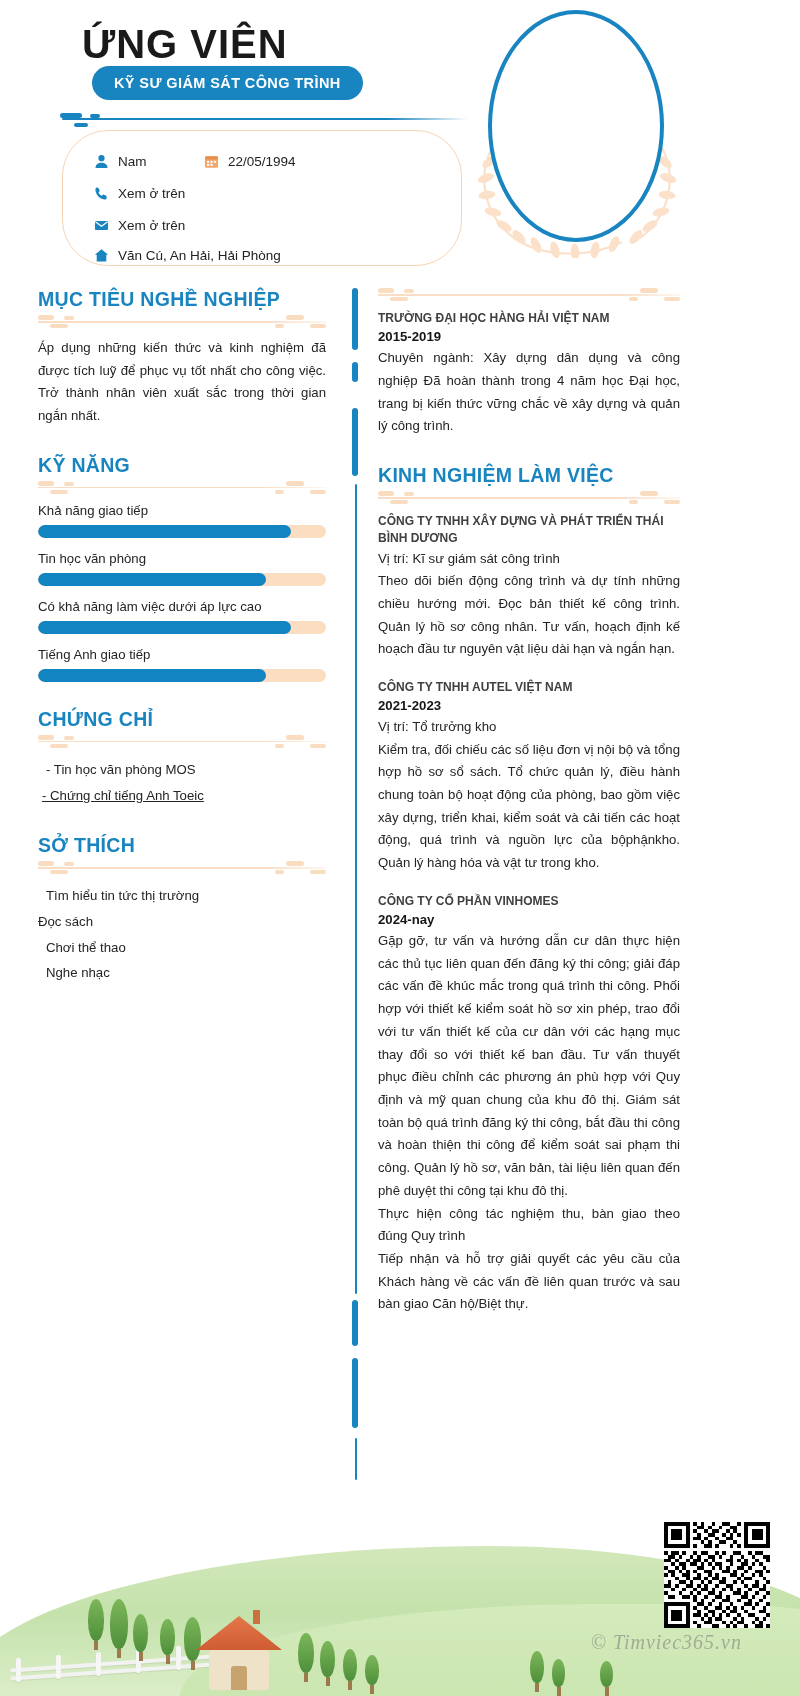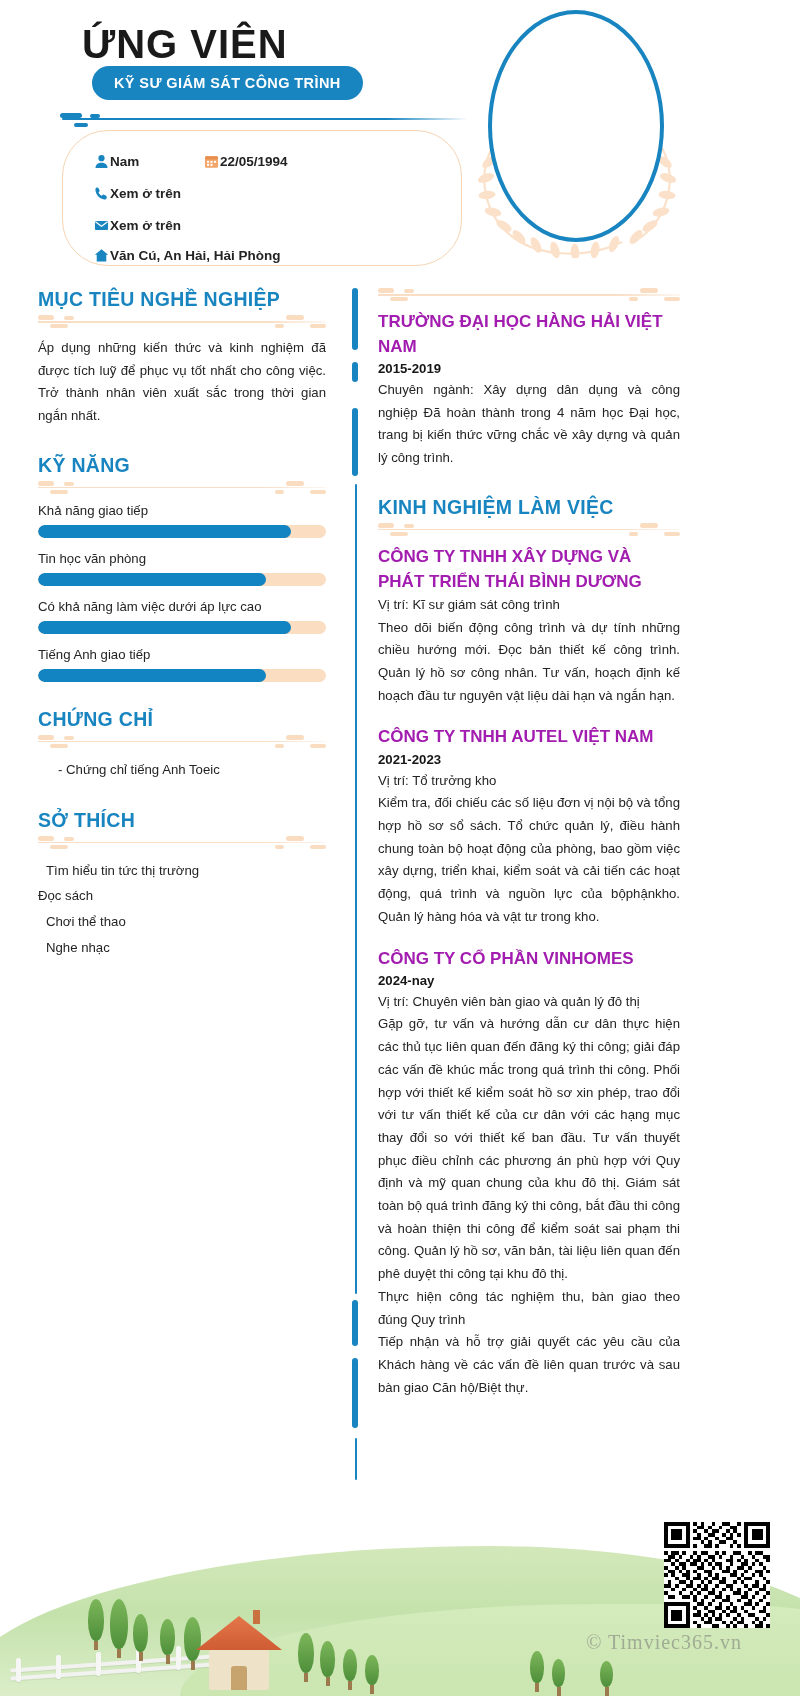--- a/index.html
+++ b/index.html
@@ -31,21 +31,21 @@
   .swoosh .ln { position:absolute; left:24px; top:7px; width:406px; height:2.2px;
     background:linear-gradient(90deg,#1884c0 0%,#1884c0 80%,rgba(24,132,192,0) 100%); border-radius:2px; }
   .swoosh .d1 { position:absolute; left:22px; top:2px; width:22px; height:5px; background:#1884c0; border-radius:4px; }
   .swoosh .d2 { position:absolute; left:52px; top:3px; width:10px; height:4px; background:#1884c0; border-radius:3px; }
   .swoosh .d3 { position:absolute; left:36px; top:12px; width:14px; height:4px; background:#1884c0; border-radius:3px; }
 
   .contact-box {
     position:absolute; left:62px; top:122px; width:400px; height:136px;
     border:1.6px solid #f7d4b4; border-radius:46px;
   }
-  .c-row { position:absolute; display:flex; align-items:center; font-size:13.5px; color:#232323;font-weight:bold; }
+  .c-row { position:absolute; display:flex; align-items:center; gap:8px; font-size:13.5px; color:#232323; }
   .c-ico { width:17px; height:17px; display:inline-flex; align-items:center; justify-content:center; flex:none; }
   .c-ico svg { display:block; }
 
   
   .photo-wrap { position:absolute; left:488px; top:10px; width:176px; height:232px; }
   .photo-ring {
     position:absolute; left:0; top:0; width:176px; height:232px;
     border:4px solid #1884c0; border-radius:50%/50%;
     background:#fff;
   }
@@ -109,27 +109,27 @@
   
   .skill { margin-bottom:13px; }
   .skill-name { font-size:13.2px; color:#242424; margin-bottom:7px; }
   .bar-track { height:13px; background:#fbddc2; border-radius:8px; width:100%; position:relative; overflow:hidden; }
   .bar-fill { position:absolute; left:0; top:0; height:13px; background:#1284c2; border-radius:8px; }
 
   .li { font-size:13.2px; line-height:1.95; color:#242424; }
 
   
   .entry { margin-bottom:18px; }
-  .entry-title { font-size:17px; font-weight:bold; color:#a21caf; line-height:1.45; }
+  .entry-title { font-size:12px; font-weight:bold; color:#404040; line-height:1.45; }
   .entry-date { font-size:13.2px; font-weight:bold; color:#161616; line-height:1.5; }
   .entry-pos { font-size:13.2px; color:#242424; line-height:1.7; }
   .entry-desc { font-size:13.2px; color:#242424; line-height:1.72; text-align:justify; }
 
   
-  .footer-art { position:absolute; left:0; bottom:0; width:800px; height:210px; pointer-events:none; }
+  .footer-art { position:absolute; left:0; bottom:0; width:800px; height:210px; pointer-events:none;font-style:italic; }
   .hill {
     position:absolute; left:-40px; bottom:0; width:900px; height:150px;
     background:linear-gradient(180deg,#cfe6b4 0%,#bfdfa4 45%,#d8ecc4 100%);
     border-radius:60% 42% 0 0 / 100% 78% 0 0;
     opacity:.92;
   }
   .hill2 {
     position:absolute; left:180px; bottom:0; width:760px; height:92px;
     background:linear-gradient(180deg,#d6ecbe 0%,#c9e5ae 100%);
     border-radius:55% 30% 0 0 / 100% 70% 0 0; opacity:.9;
@@ -346,21 +346,22 @@
         <div class="sec-title">CHỨNG CHỈ</div>
         <div class="sec-rule">
           <span class="base"></span>
             <i class="r1"></i>
             <i class="r2"></i>
             <i class="r3"></i>
             <i class="r4"></i>
             <i class="r5"></i>
             <i class="r6"></i>
         </div>
-        <div class="li" style="margin-left:20px;">- Chứng chỉ tiếng Anh Toeic</div>
+        <div class="li" style="margin-left:8px;">- Tin học văn phòng MOS</div>
+        <div class="li" style="margin-left:4px;text-decoration:underline;">- Chứng chỉ tiếng Anh Toeic</div>
       </div>
 
       <div class="block">
         <div class="sec-title">SỞ THÍCH</div>
         <div class="sec-rule">
           <span class="base"></span>
             <i class="r1"></i>
             <i class="r2"></i>
             <i class="r3"></i>
             <i class="r4"></i>
@@ -414,21 +415,20 @@
         <div class="entry">
           <div class="entry-title">CÔNG TY TNHH AUTEL VIỆT NAM</div>
           <div class="entry-date">2021-2023</div>
           <div class="entry-pos">Vị trí: Tổ trưởng kho</div>
           <div class="entry-desc">Kiểm tra, đối chiếu các số liệu đơn vị nội bộ và tổng hợp hồ sơ sổ sách. Tổ chức quản lý, điều hành chung toàn bộ hoạt động của phòng, bao gồm việc xây dựng, triển khai, kiểm soát và cải tiến các hoạt động, quá trình và nguồn lực của bộphậnkho. Quản lý hàng hóa và vật tư trong kho.</div>
         </div>
 
         <div class="entry">
           <div class="entry-title">CÔNG TY CỔ PHẦN VINHOMES</div>
           <div class="entry-date">2024-nay</div>
-          <div class="entry-pos">Vị trí: Chuyên viên bàn giao và quản lý đô thị</div>
           <div class="entry-desc">Gặp gỡ, tư vấn và hướng dẫn cư dân thực hiện các thủ tục liên quan đến đăng ký thi công; giải đáp các vấn đề khúc mắc trong quá trình thi công. Phối hợp với thiết kế kiểm soát hồ sơ xin phép, trao đổi với tư vấn thiết kế của cư dân với các hạng mục thay đổi so với thiết kế ban đầu. Tư vấn thuyết phục điều chỉnh các phương án phù hợp với Quy định và mỹ quan chung của khu đô thị. Giám sát toàn bộ quá trình đăng ký thi công, bắt đầu thi công và hoàn thiện thi công để kiểm soát sai phạm thi công. Quản lý hồ sơ, văn bản, tài liệu liên quan đến phê duyệt thi công tại khu đô thị.</div>
           <div class="entry-desc">Thực hiện công tác nghiệm thu, bàn giao theo đúng Quy trình</div>
           <div class="entry-desc">Tiếp nhận và hỗ trợ giải quyết các yêu cầu của Khách hàng về các vấn đề liên quan trước và sau bàn giao Căn hộ/Biệt thự.</div>
         </div>
       </div>
     </div>
   </div>
 
   <div class="footer-art">
     <div class="hill"></div>

